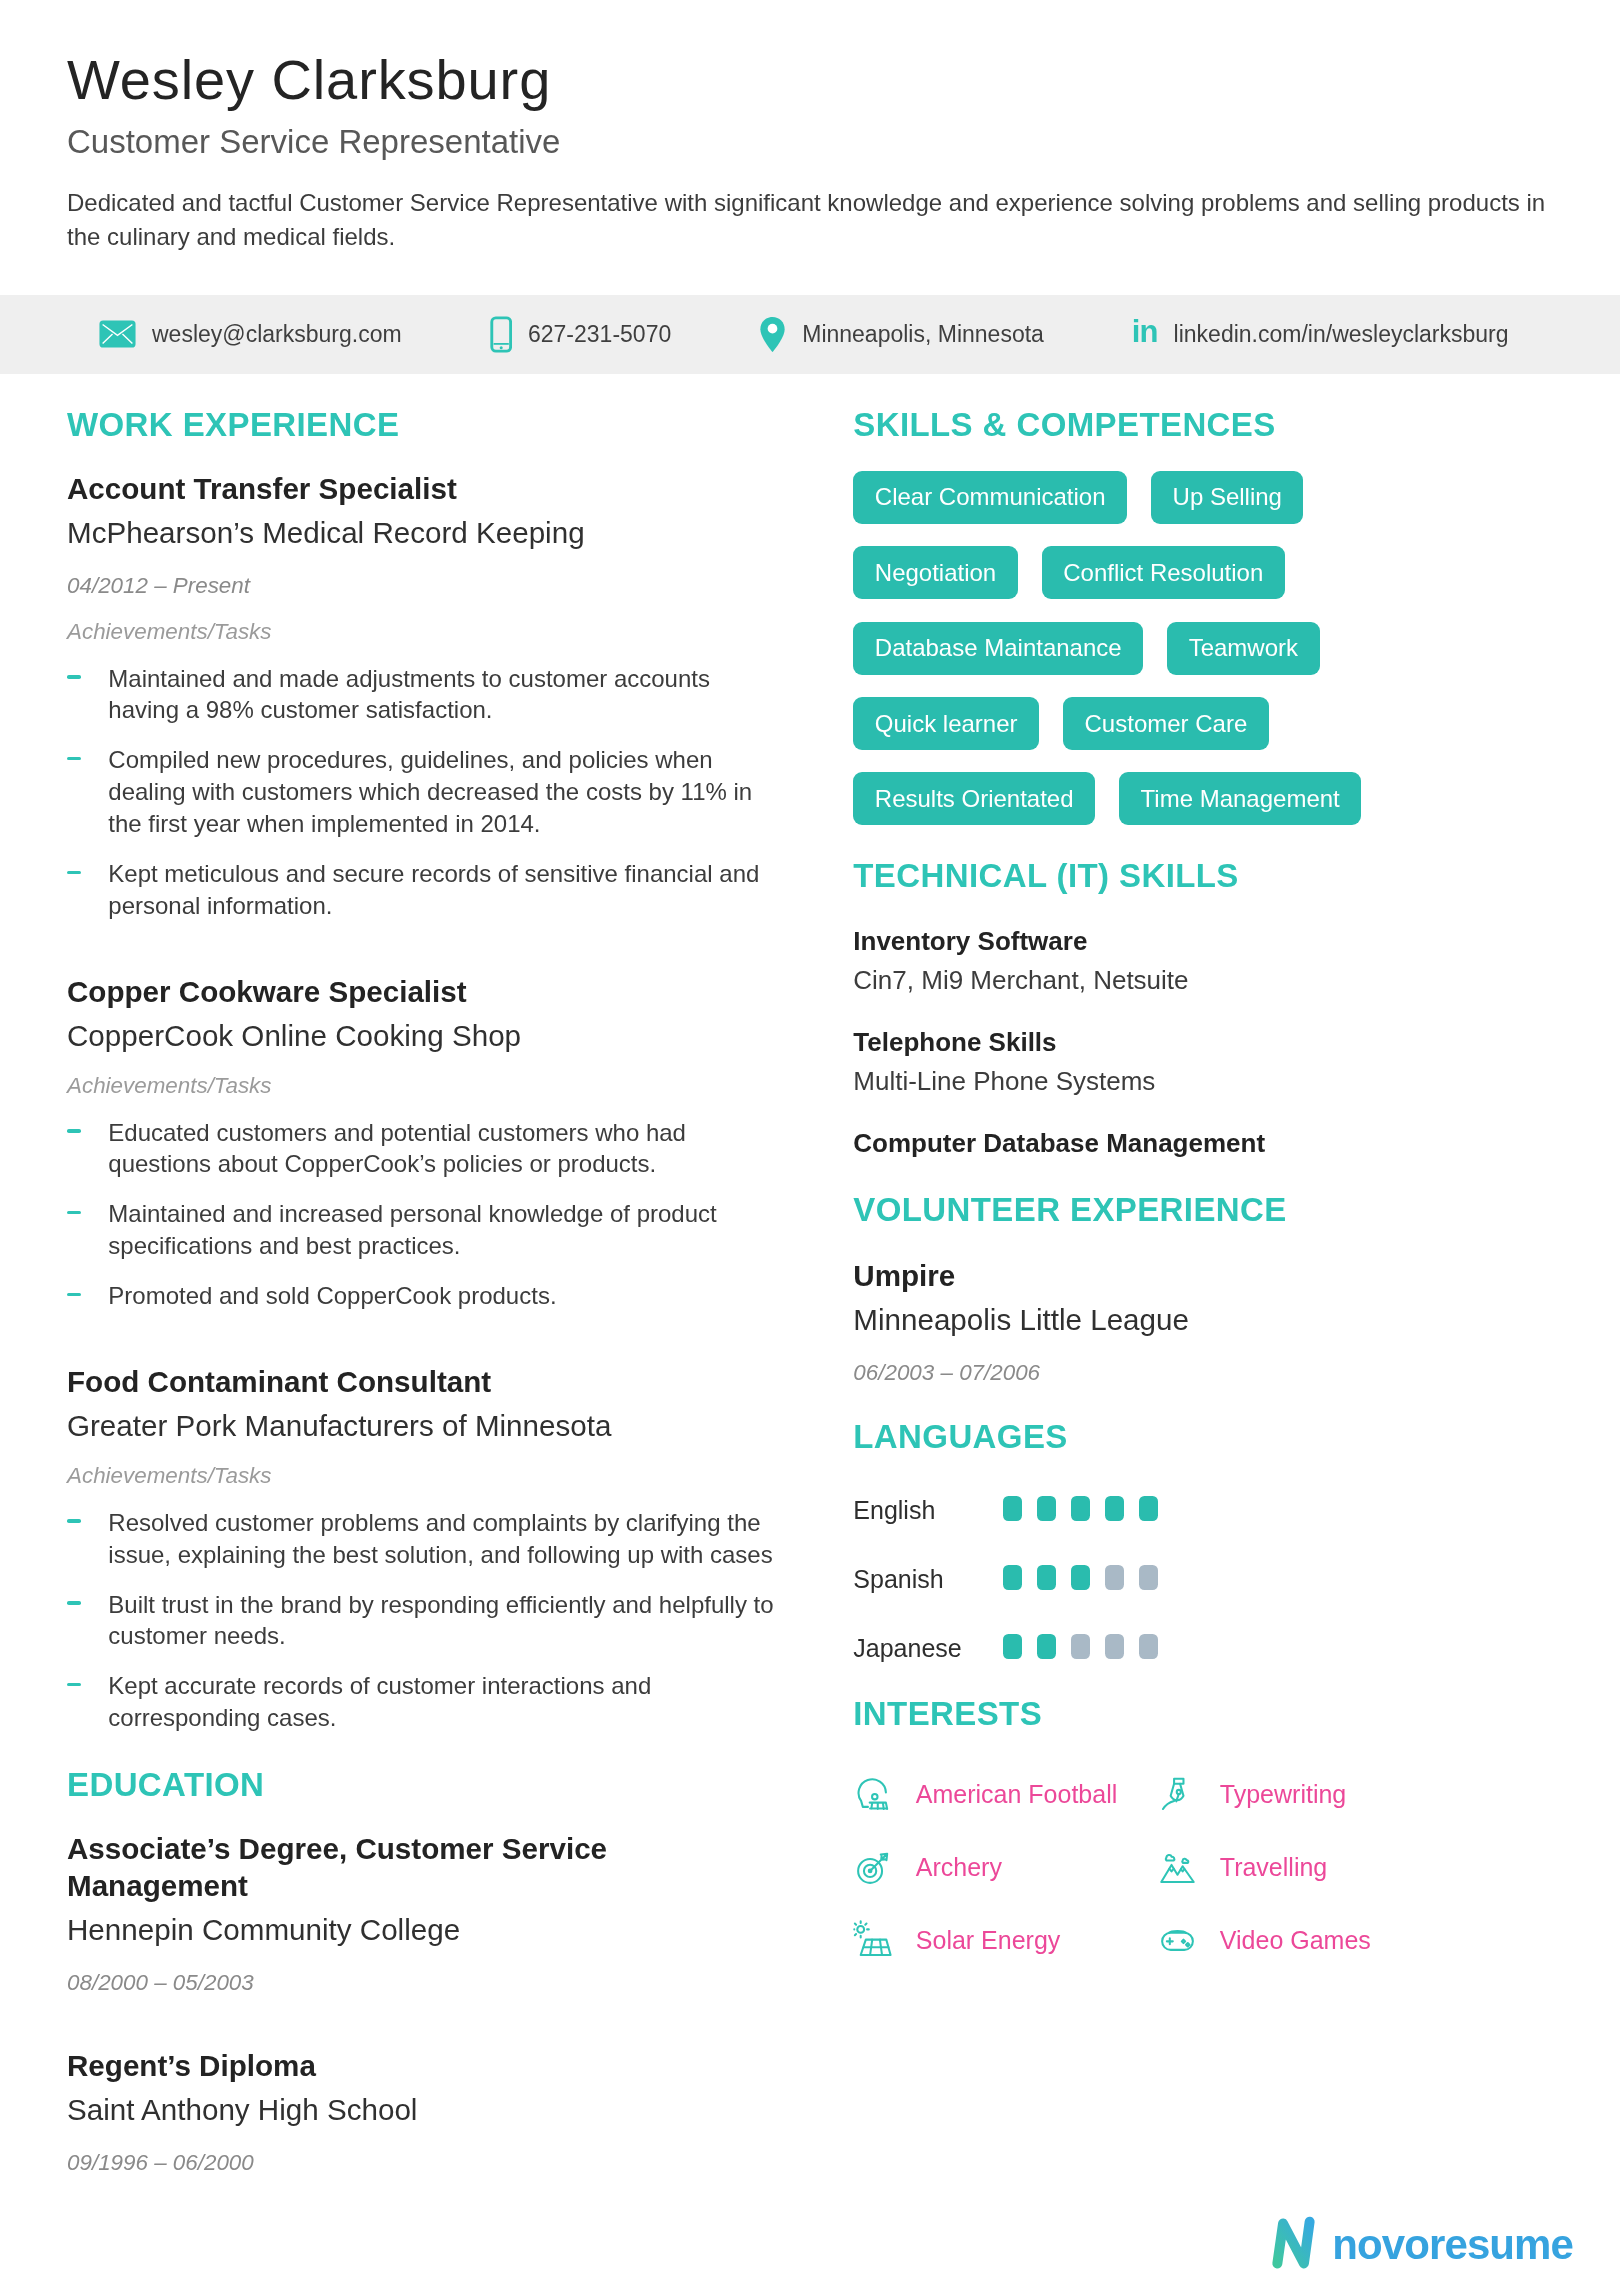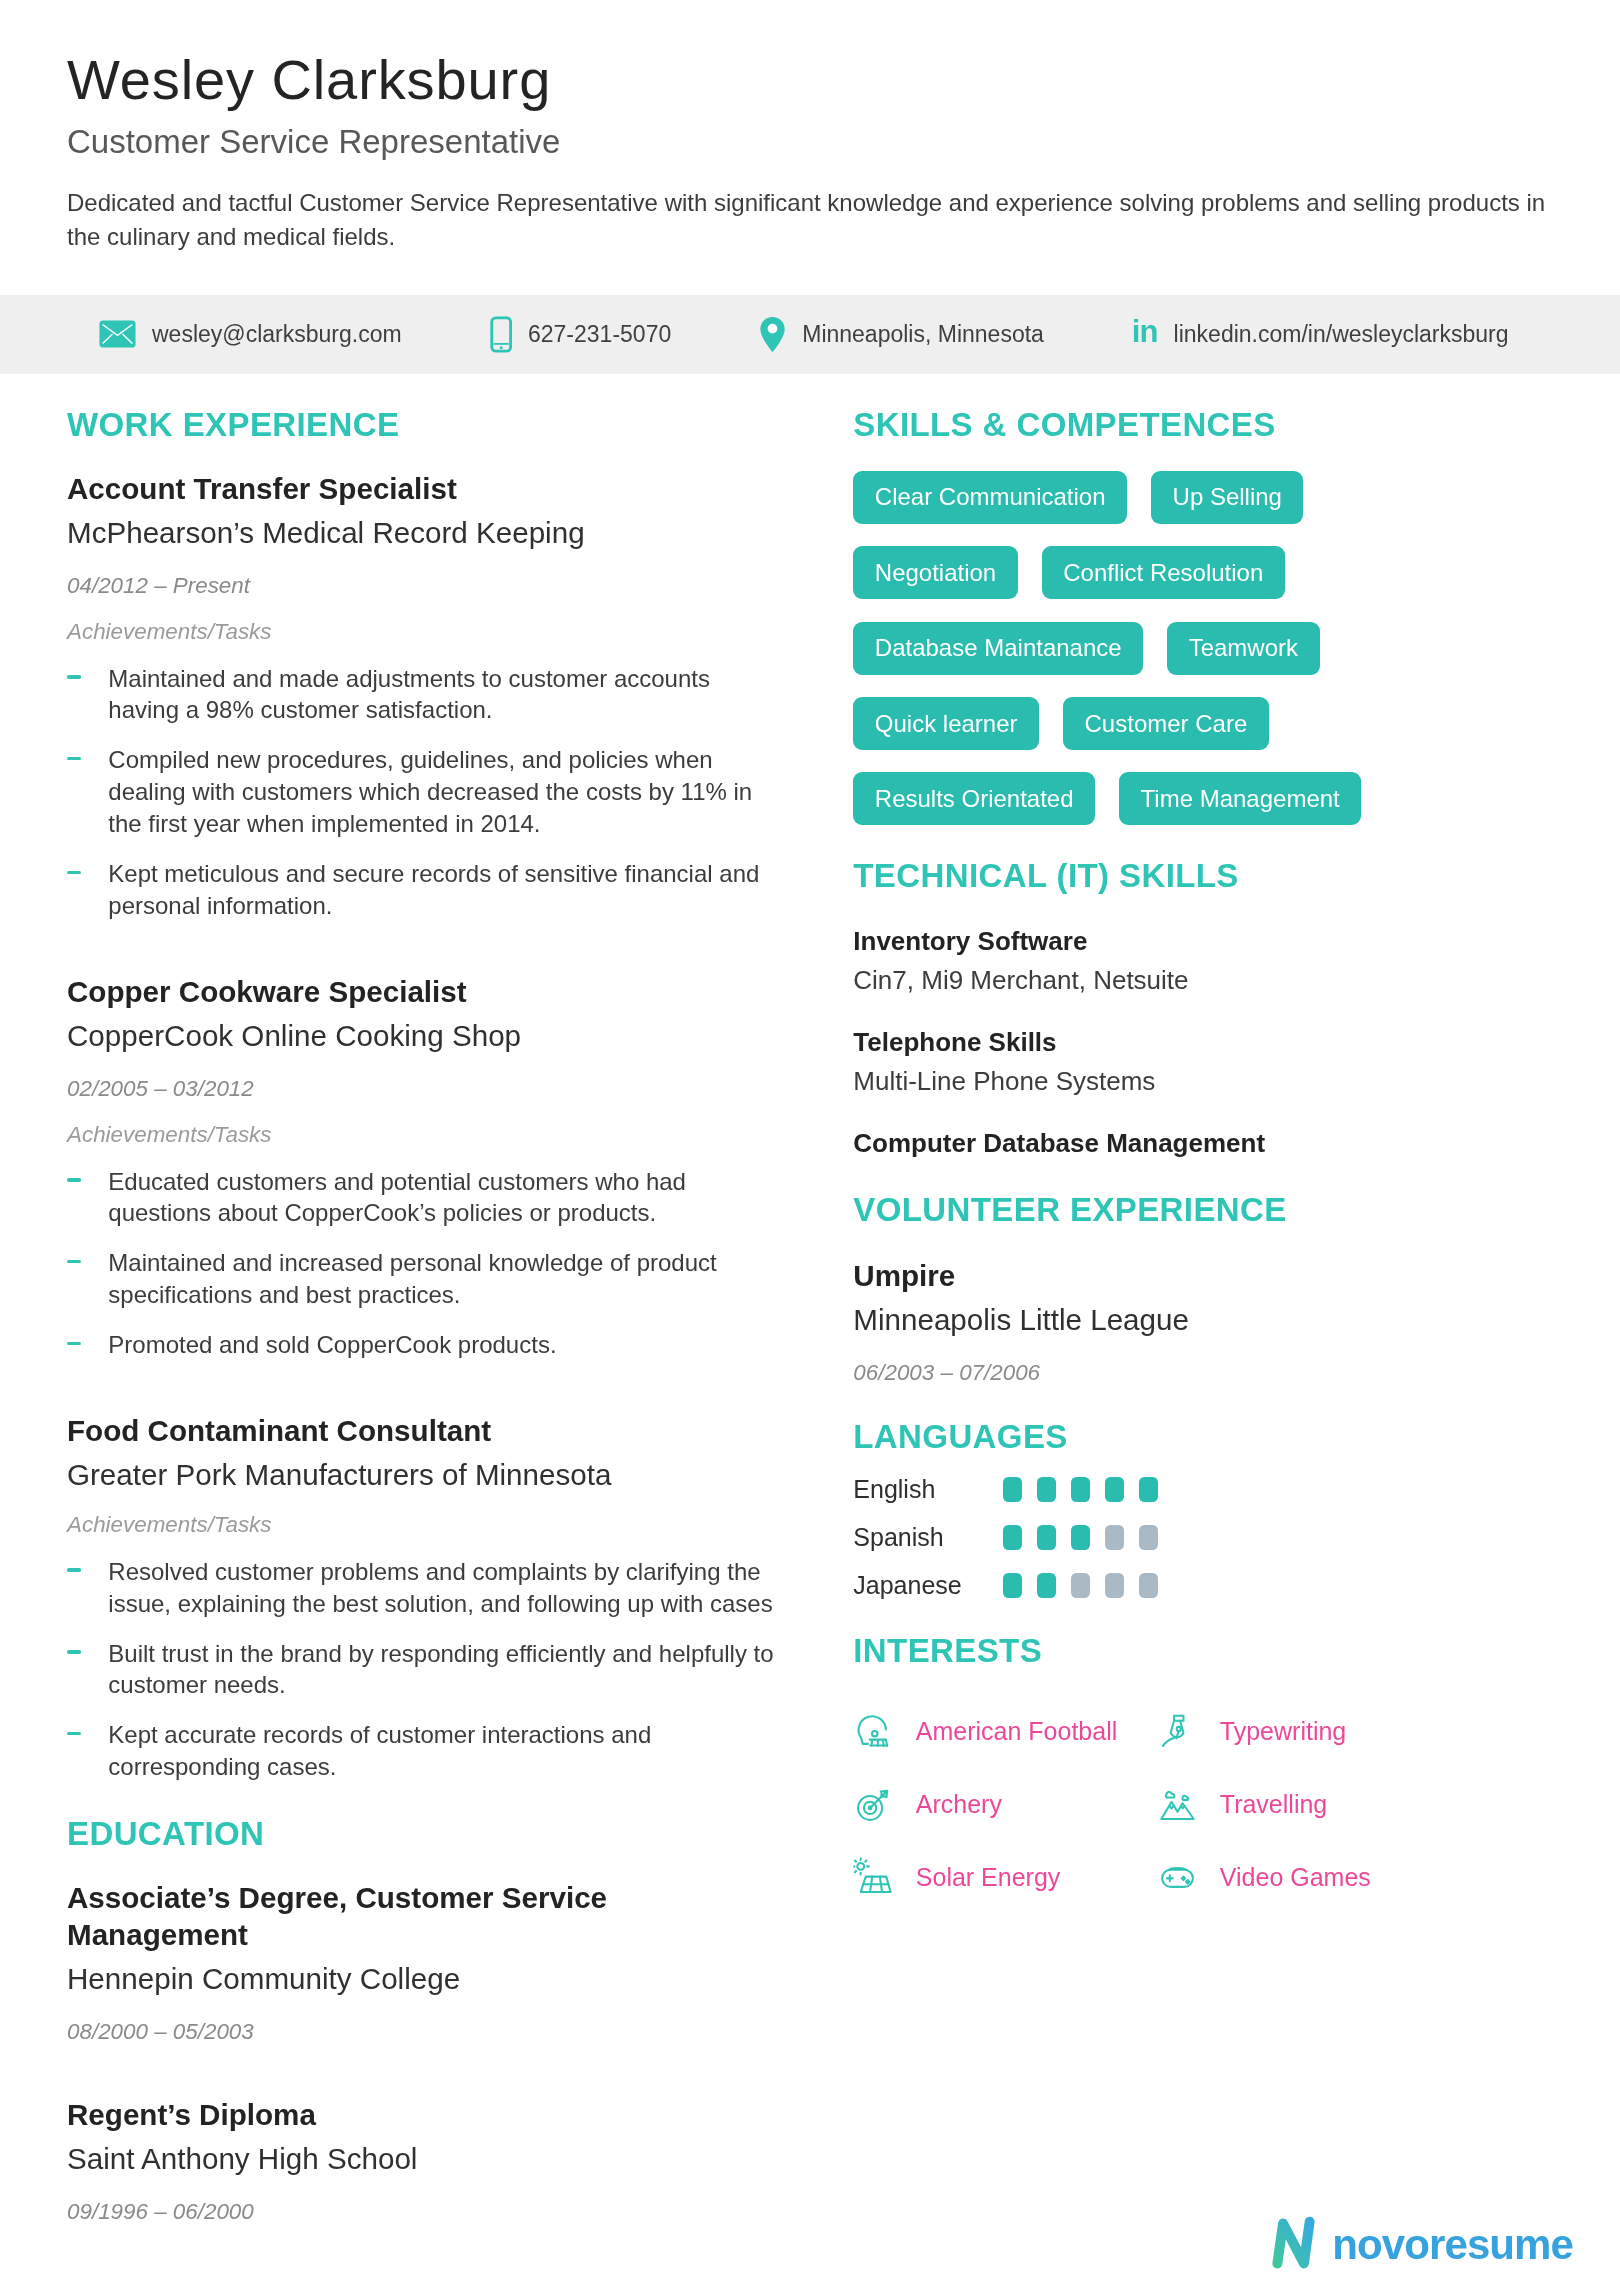--- a/index.html
+++ b/index.html
@@ -60,21 +60,21 @@
   .tech-label{font-size:26px;font-weight:700;color:var(--ink-dark);}
   .tech-value{font-size:26px;color:var(--ink);margin-top:8px;}
 
   
   .vol-heading{margin-top:66px;}
   .vol-role{margin-top:29px;}
 
   
   .lang-heading{margin-top:77px;}
   .langs{margin-top:7.2px;}
-  .lang-row{display:flex;align-items:center;margin-top:19px;}
+  .lang-row{display:flex;align-items:flex-start;margin-top:40px;}
   .lang-name{width:150px;font-size:25px;color:#2e2e2e;}
   .squares{display:flex;gap:15px;}
   .square{width:19px;height:25px;border-radius:5.4px;background:var(--sq-off);}
   .square.on{background:var(--pill);}
 
   
   .int-heading{margin-top:57px;}
   .interests-grid{display:grid;grid-template-columns:304px 1fr;margin-top:9px;max-width:631px;}
   .interest{display:flex;align-items:center;gap:21.5px;margin-top:32px;font-size:25px;color:#ec4899;}
   .interest .iicon svg{width:41px;height:41px;display:block;}
@@ -152,21 +152,20 @@
   <li class="bullet">
     <span class="dash-bar"></span>
     <span>Kept meticulous and secure records of sensitive financial and personal information.</span>
   </li>
 </ul>
   </div>
 
   <div class="job">
     <div class="job-name">Copper Cookware Specialist</div>
     <div class="job-company">CopperCook Online Cooking Shop</div>
-    <div class="job-dates">02/2005 – 03/2012</div>
     <div class="tasks-label">Achievements/Tasks</div>
     <ul class="bullets">
   <li class="bullet">
     <span class="dash-bar"></span>
     <span>Educated customers and potential customers who had questions about CopperCook’s policies or products.</span>
   </li>
 
   <li class="bullet">
     <span class="dash-bar"></span>
     <span>Maintained and increased personal knowledge of product specifications and best practices.</span>

